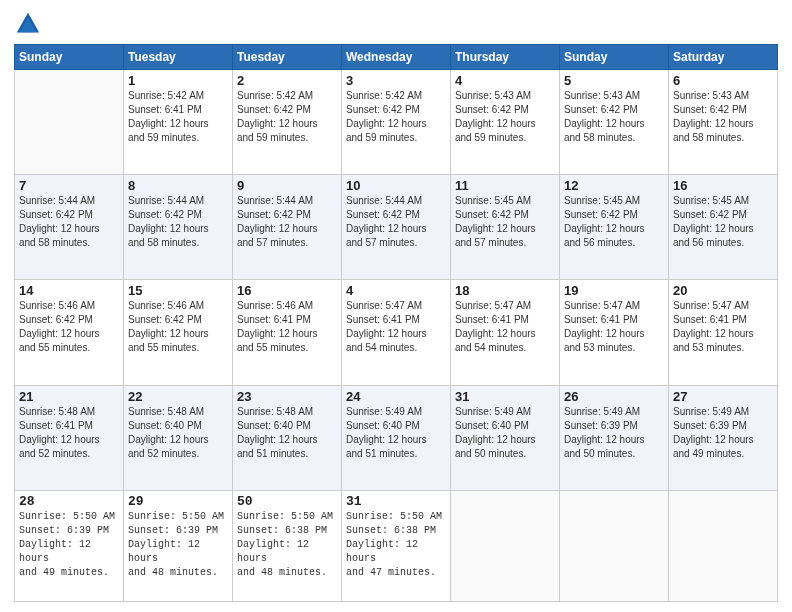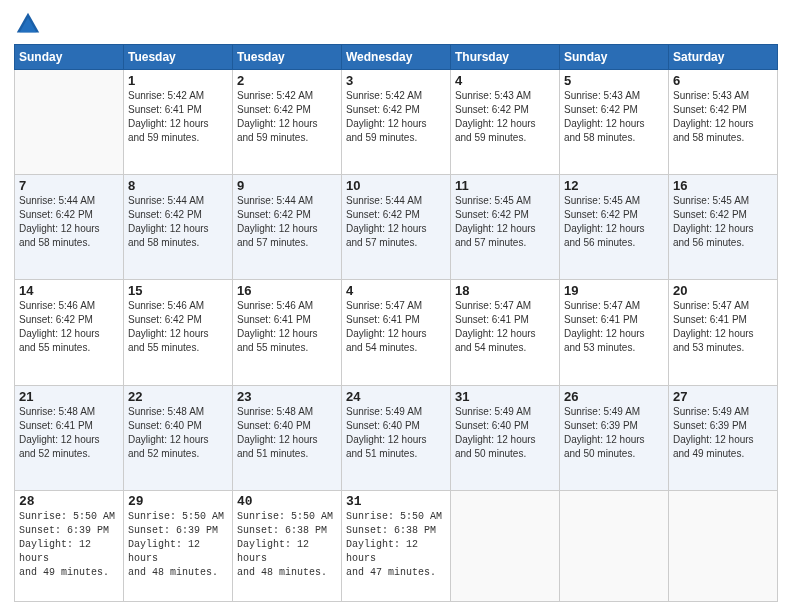--- a/index.html
+++ b/index.html
@@ -342,21 +342,21 @@
 and 49 minutes.</div>
           </td>
           <td>
             <span class="day-num">29</span>
             <div class="day-info" style="white-space: pre-line;">Sunrise: 5:50 AM
 Sunset: 6:39 PM
 Daylight: 12 hours
 and 48 minutes.</div>
           </td>
           <td>
-            <span class="day-num">40</span>
+            <span class="day-num">50</span>
             <div class="day-info" style="white-space: pre-line;">Sunrise: 5:50 AM
 Sunset: 6:38 PM
 Daylight: 12 hours
 and 48 minutes.</div>
           </td>
           <td>
             <span class="day-num">31</span>
             <div class="day-info" style="white-space: pre-line;">Sunrise: 5:50 AM
 Sunset: 6:38 PM
 Daylight: 12 hours

